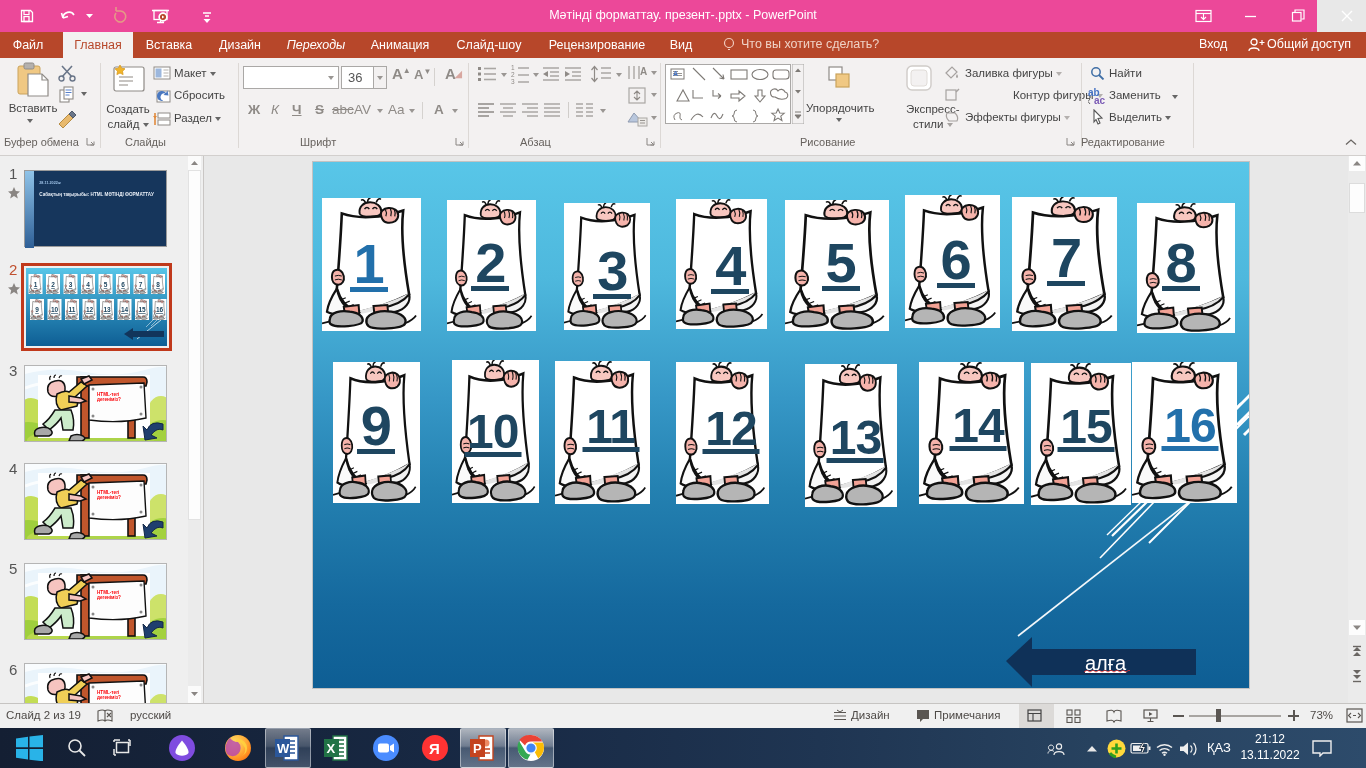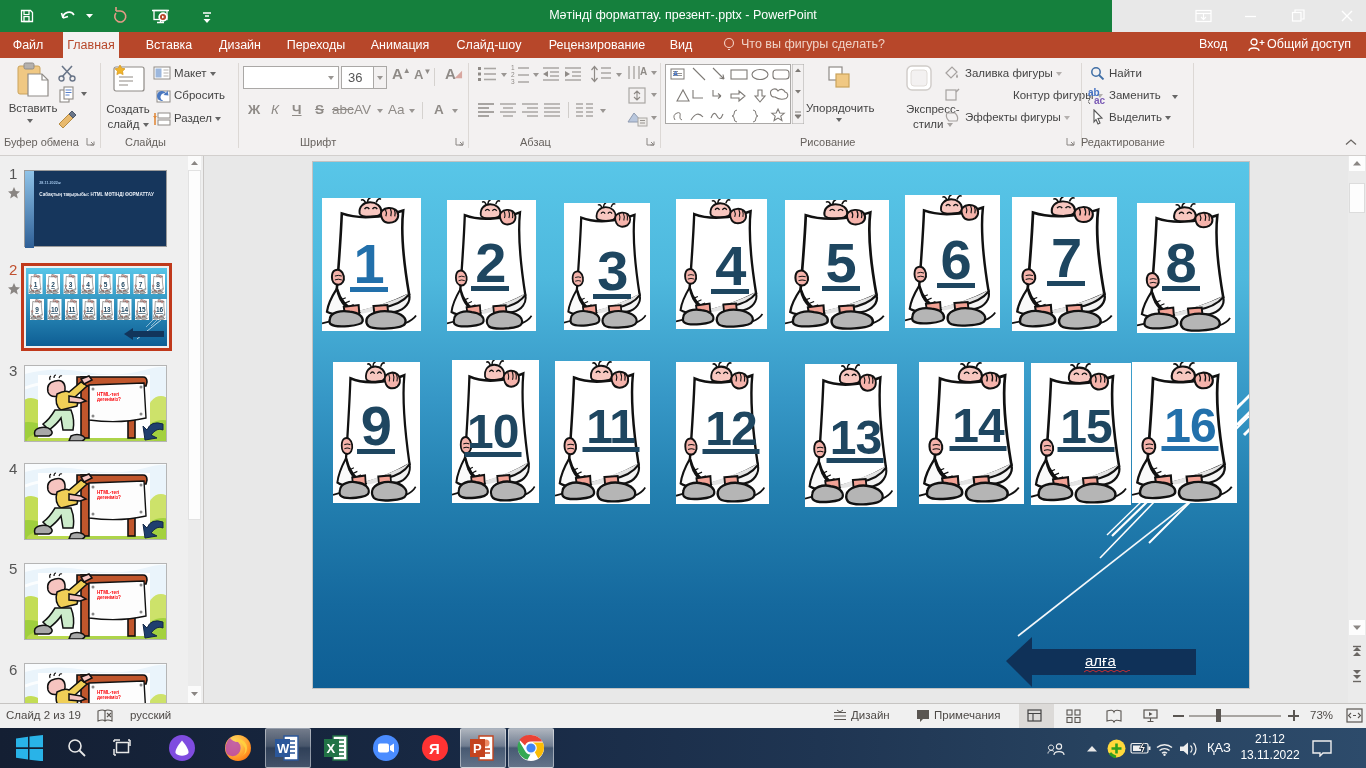--- a/index.html
+++ b/index.html
@@ -1,19 +1,19 @@
 <!DOCTYPE html>
 <html><head>
 <meta charset="utf-8">
 <style>
   * { margin:0; padding:0; box-sizing:border-box; }
   html,body { width:1366px; height:768px; overflow:hidden; }
   body { font-family:"Liberation Sans", sans-serif; position:relative; background:#e8e8e8; }
   .abs { position:absolute; }
-  #titlebar { position:absolute; left:0; top:0; width:1112px; height:32px; background:#15803d; }
+  #titlebar { position:absolute; left:0; top:0; width:1317px; height:32px; background:#ec4899; }
   #tabrow { position:absolute; left:0; top:32px; width:1366px; height:26px; background:#b7472a; }
   .tab { position:absolute; top:0; height:26px; color:#fff; font-size:12.5px; display:flex; align-items:center; justify-content:center; }
   #ribbon { position:absolute; left:0; top:58px; width:1366px; height:98px; background:#f3f1f1; border-bottom:1px solid #d2cfcd; }
   .rdiv { position:absolute; top:5px; width:1px; height:85px; background:#dcd8d5; }
   .rlabel { position:absolute; font-size:11px; color:#67625e; top:78px; white-space:nowrap; }
   .rtext { font-size:11.5px; color:#444; white-space:nowrap; position:absolute; }
   .dd { display:inline-block; width:0; height:0; border-left:3.5px solid transparent; border-right:3.5px solid transparent; border-top:4px solid #666; vertical-align:middle; }
   #statusbar { position:absolute; left:0; top:703px; width:1366px; height:25px; background:#f0f0f0; border-top:1px solid #c6c4c2; font-size:11.5px; color:#4e4a47; }
   #taskbar { position:absolute; left:0; top:728px; width:1366px; height:40px; background:linear-gradient(90deg,#141f33 0%,#182944 35%,#1f3552 60%,#27425f 80%,#2d4b6b 100%); }
   #slide { position:absolute; left:313px; top:162px; width:936px; height:526px;
@@ -80,33 +80,33 @@
   <path d="M21,17 l2.5,2.5 2.5,-2.5 m-2.5,2.5 l0,-6" stroke-width="1.1"></path>
   <path d="M65,16.5 h11" stroke-width="1.3"></path>
   <rect x="112.5" y="12.5" width="8.5" height="8.5"></rect>
   <path d="M115,12.5 v-2.5 h9 v9 h-2.5"></path>
   <path d="M162,11 l10,10 m0,-10 l-10,10" stroke-width="1.4"></path>
  </g>
 </svg>
 </div>
 <div id="tabrow">
 <div class="tab" style="left:6px;width:44px;">Файл</div>
-<div class="tab" style="left:63px;width:56px;background:#f3f1f1;color:#b7472a;">Главная</div>
+<div class="tab" style="left:63px;width:70px;background:#f3f1f1;color:#b7472a;">Главная</div>
 <div class="tab" style="left:140px;width:58px;">Вставка</div>
 <div class="tab" style="left:212px;width:56px;">Дизайн</div>
-<div class="tab" style="left:282px;width:68px;">Переходы</div>
+<div class="tab" style="left:282px;width:68px;font-style:italic;">Переходы</div>
 <div class="tab" style="left:366px;width:68px;">Анимация</div>
 <div class="tab" style="left:450px;width:78px;">Слайд-шоу</div>
 <div class="tab" style="left:542px;width:110px;">Рецензирование</div>
 <div class="tab" style="left:662px;width:38px;">Вид</div>
 <svg class="abs" style="left:721px;top:4px" width="16" height="18">
       <circle cx="8" cy="7" r="4.5" fill="none" stroke="#f0cabd" stroke-width="1.2"></circle>
       <path d="M6.5,11.5 h3 M7,13.5 h2" stroke="#f0cabd" stroke-width="1.2"></path>
     </svg>
-<div class="abs" style="left:741px;top:5px;color:#efd2c6;font-size:12.5px;">Что вы фигуры сделать?</div>
+<div class="abs" style="left:741px;top:5px;color:#efd2c6;font-size:12.5px;">Что вы хотите сделать?</div>
 <div class="abs" style="left:1199px;top:5px;color:#fff;font-size:12.5px;">Вход</div>
 <svg class="abs" style="left:1247px;top:5px" width="18" height="17">
       <circle cx="7" cy="5" r="3" fill="none" stroke="#fff" stroke-width="1.3"></circle>
       <path d="M2,14 c0,-4 10,-4 10,0" fill="none" stroke="#fff" stroke-width="1.3"></path>
       <path d="M12.5,5.5 h5 m-2.5,-2.5 v5" stroke="#fff" stroke-width="1.2"></path>
     </svg>
 <div class="abs" style="left:1267px;top:5px;color:#fff;font-size:12.5px;">Общий доступ</div>
 </div>
 <div id="ribbon">
 <svg class="abs" style="left:14px;top:4px" width="40" height="40">
@@ -658,21 +658,21 @@
  <path d="M947,240 L924,263" stroke-width="3"></path>
  <path d="M947,257 L931,273" stroke-width="3"></path>
  <path d="M920,228 L887,261" stroke-width="2.2"></path>
  <path d="M928,241 L895,274" stroke-width="1.4"></path>
  <path d="M936,254 L903,287" stroke-width="2.2"></path>
 </g>
 </svg>
 <svg class="abs" style="left:691px;top:474px" width="200" height="56">
 <path d="M2,25 L28,1 L28,13 L192,13 L192,39 L28,39 L28,51 Z" fill="#0f3158"></path>
 </svg>
-<div class="abs" style="left:772px;top:490px;color:#fff;font-size:15px;text-decoration:underline;">алға</div>
+<div class="abs" style="left:772px;top:490px;color:#fff;font-size:20px;text-decoration:underline;">алға</div>
 <svg class="abs" style="left:771px;top:508px" width="46" height="4">
       <path d="M0,2 l3,-2 3,2 3,-2 3,2 3,-2 3,2 3,-2 3,2 3,-2 3,2 3,-2 3,2 3,-2 3,2 3,-2 3,2 3,-2 3,2" stroke="#e03030" stroke-width="0.9" fill="none"></path>
     </svg>
 </div>
 <div class="card" style="left:322px;top:198px;width:99px;height:133px;">
 <svg width="99" height="133" viewBox="0 0 100 138" preserveAspectRatio="none">
       <use href="#guy"></use>
     </svg>
 <div class="num" style="left:46.5px;top:38px;font-size:56px;color:#2270ab;">1</div>
 <div class="nund" style="left:46.5px;top:89px;width:38px;height:5px;background:#2270ab;"></div>

